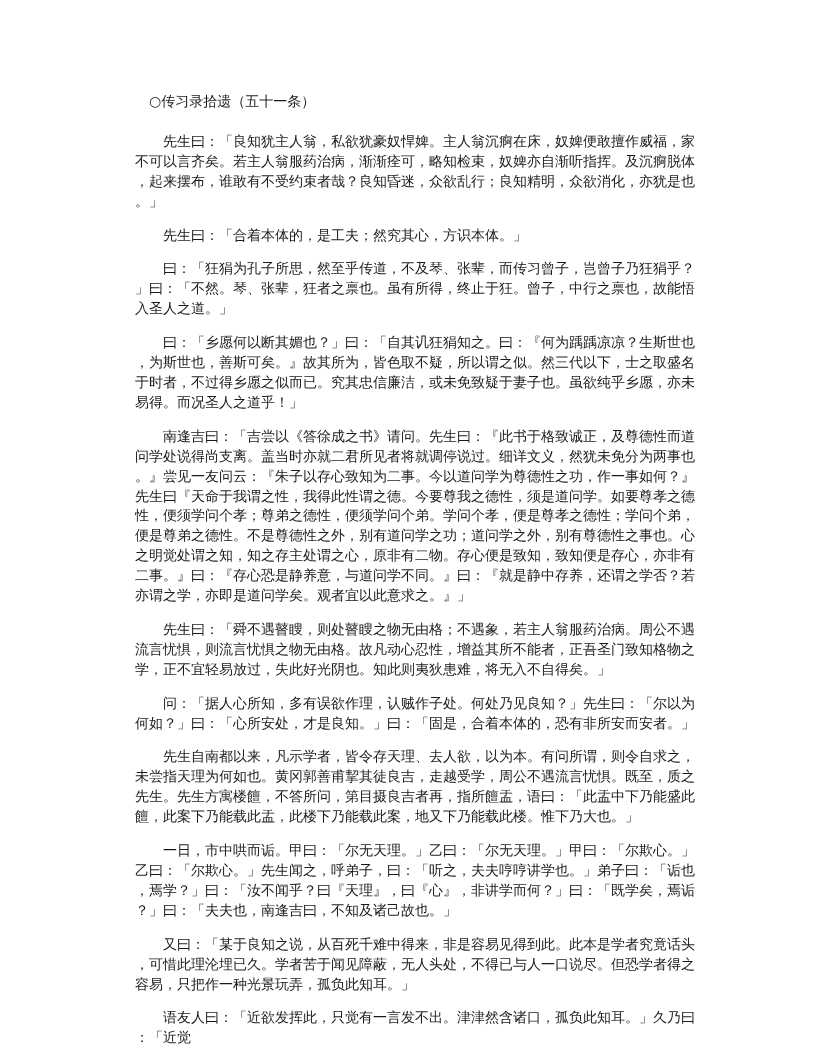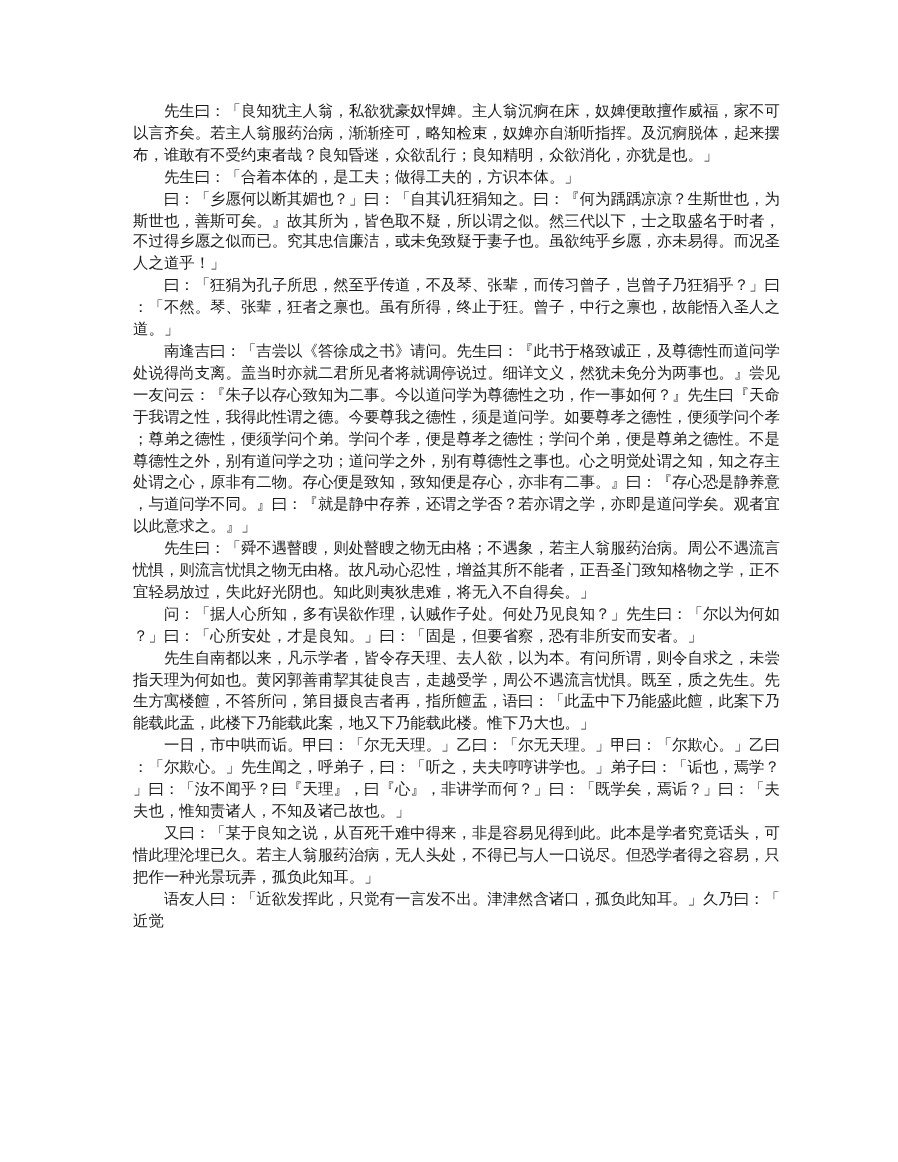--- a/index.html
+++ b/index.html
@@ -14,36 +14,37 @@
     line-height: 19.9px;
     color: #1a1a1a;
   }
   .title {
     margin: 0 0 20px 28px;
     font-size: 14px;
     font-weight: normal;
     line-height: 19.9px;
   }
   .para {
-    margin: 0;
+    margin: 14px;
     text-indent: 28px;
     text-align: justify;
     text-justify: inter-character;
     word-break: break-all;
     line-break: anywhere;
   }
 </style>
 </head>
 <body>
 
 <div class="page">
+  <h1 class="title">○传习录拾遗（五十一条）</h1>
   <p class="para">先生曰：「良知犹主人翁，私欲犹豪奴悍婢。主人翁沉痾在床，奴婢便敢擅作威福，家不可以言齐矣。若主人翁服药治病，渐渐痊可，略知检束，奴婢亦自渐听指挥。及沉痾脱体，起来摆布，谁敢有不受约束者哉？良知昏迷，众欲乱行；良知精明，众欲消化，亦犹是也。」</p>
-  <p class="para">先生曰：「合着本体的，是工夫；做得工夫的，方识本体。」</p>
+  <p class="para">先生曰：「合着本体的，是工夫；然究其心，方识本体。」</p>
+  <p class="para">曰：「狂狷为孔子所思，然至乎传道，不及琴、张辈，而传习曾子，岂曾子乃狂狷乎？」曰：「不然。琴、张辈，狂者之禀也。虽有所得，终止于狂。曾子，中行之禀也，故能悟入圣人之道。」</p>
   <p class="para">曰：「乡愿何以断其媚也？」曰：「自其讥狂狷知之。曰：『何为踽踽凉凉？生斯世也，为斯世也，善斯可矣。』故其所为，皆色取不疑，所以谓之似。然三代以下，士之取盛名于时者，不过得乡愿之似而已。究其忠信廉洁，或未免致疑于妻子也。虽欲纯乎乡愿，亦未易得。而况圣人之道乎！」</p>
-  <p class="para">曰：「狂狷为孔子所思，然至乎传道，不及琴、张辈，而传习曾子，岂曾子乃狂狷乎？」曰：「不然。琴、张辈，狂者之禀也。虽有所得，终止于狂。曾子，中行之禀也，故能悟入圣人之道。」</p>
   <p class="para">南逢吉曰：「吉尝以《答徐成之书》请问。先生曰：『此书于格致诚正，及尊德性而道问学处说得尚支离。盖当时亦就二君所见者将就调停说过。细详文义，然犹未免分为两事也。』尝见一友问云：『朱子以存心致知为二事。今以道问学为尊德性之功，作一事如何？』先生曰『天命于我谓之性，我得此性谓之德。今要尊我之德性，须是道问学。如要尊孝之德性，便须学问个孝；尊弟之德性，便须学问个弟。学问个孝，便是尊孝之德性；学问个弟，便是尊弟之德性。不是尊德性之外，别有道问学之功；道问学之外，别有尊德性之事也。心之明觉处谓之知，知之存主处谓之心，原非有二物。存心便是致知，致知便是存心，亦非有二事。』曰：『存心恐是静养意，与道问学不同。』曰：『就是静中存养，还谓之学否？若亦谓之学，亦即是道问学矣。观者宜以此意求之。』」</p>
   <p class="para">先生曰：「舜不遇瞽瞍，则处瞽瞍之物无由格；不遇象，若主人翁服药治病。周公不遇流言忧惧，则流言忧惧之物无由格。故凡动心忍性，增益其所不能者，正吾圣门致知格物之学，正不宜轻易放过，失此好光阴也。知此则夷狄患难，将无入不自得矣。」</p>
-  <p class="para">问：「据人心所知，多有误欲作理，认贼作子处。何处乃见良知？」先生曰：「尔以为何如？」曰：「心所安处，才是良知。」曰：「固是，但要省察，恐有非所安而安者。」</p>
+  <p class="para">问：「据人心所知，多有误欲作理，认贼作子处。何处乃见良知？」先生曰：「尔以为何如？」曰：「心所安处，才是良知。」曰：「固是，合着本体的，恐有非所安而安者。」</p>
   <p class="para">先生自南都以来，凡示学者，皆令存天理、去人欲，以为本。有问所谓，则令自求之，未尝指天理为何如也。黄冈郭善甫挈其徒良吉，走越受学，周公不遇流言忧惧。既至，质之先生。先生方寓楼饘，不答所问，第目摄良吉者再，指所饘盂，语曰：「此盂中下乃能盛此饘，此案下乃能载此盂，此楼下乃能载此案，地又下乃能载此楼。惟下乃大也。」</p>
-  <p class="para">一日，市中哄而诟。甲曰：「尔无天理。」乙曰：「尔无天理。」甲曰：「尔欺心。」乙曰：「尔欺心。」先生闻之，呼弟子，曰：「听之，夫夫哼哼讲学也。」弟子曰：「诟也，焉学？」曰：「汝不闻乎？曰『天理』，曰『心』，非讲学而何？」曰：「既学矣，焉诟？」曰：「夫夫也，惟知责诸人，不知及诸己故也。」</p>
-  <p class="para">又曰：「某于良知之说，从百死千难中得来，非是容易见得到此。此本是学者究竟话头，可惜此理沦埋已久。若主人翁服药治病，无人头处，不得已与人一口说尽。但恐学者得之容易，只把作一种光景玩弄，孤负此知耳。」</p>
+  <p class="para">一日，市中哄而诟。甲曰：「尔无天理。」乙曰：「尔无天理。」甲曰：「尔欺心。」乙曰：「尔欺心。」先生闻之，呼弟子，曰：「听之，夫夫哼哼讲学也。」弟子曰：「诟也，焉学？」曰：「汝不闻乎？曰『天理』，曰『心』，非讲学而何？」曰：「既学矣，焉诟？」曰：「夫夫也，南逢吉曰，不知及诸己故也。」</p>
+  <p class="para">又曰：「某于良知之说，从百死千难中得来，非是容易见得到此。此本是学者究竟话头，可惜此理沦埋已久。学者苦于闻见障蔽，无人头处，不得已与人一口说尽。但恐学者得之容易，只把作一种光景玩弄，孤负此知耳。」</p>
   <p class="para">语友人曰：「近欲发挥此，只觉有一言发不出。津津然含诸口，孤负此知耳。」久乃曰：「近觉</p>
 </div>
 
 </body></html>

